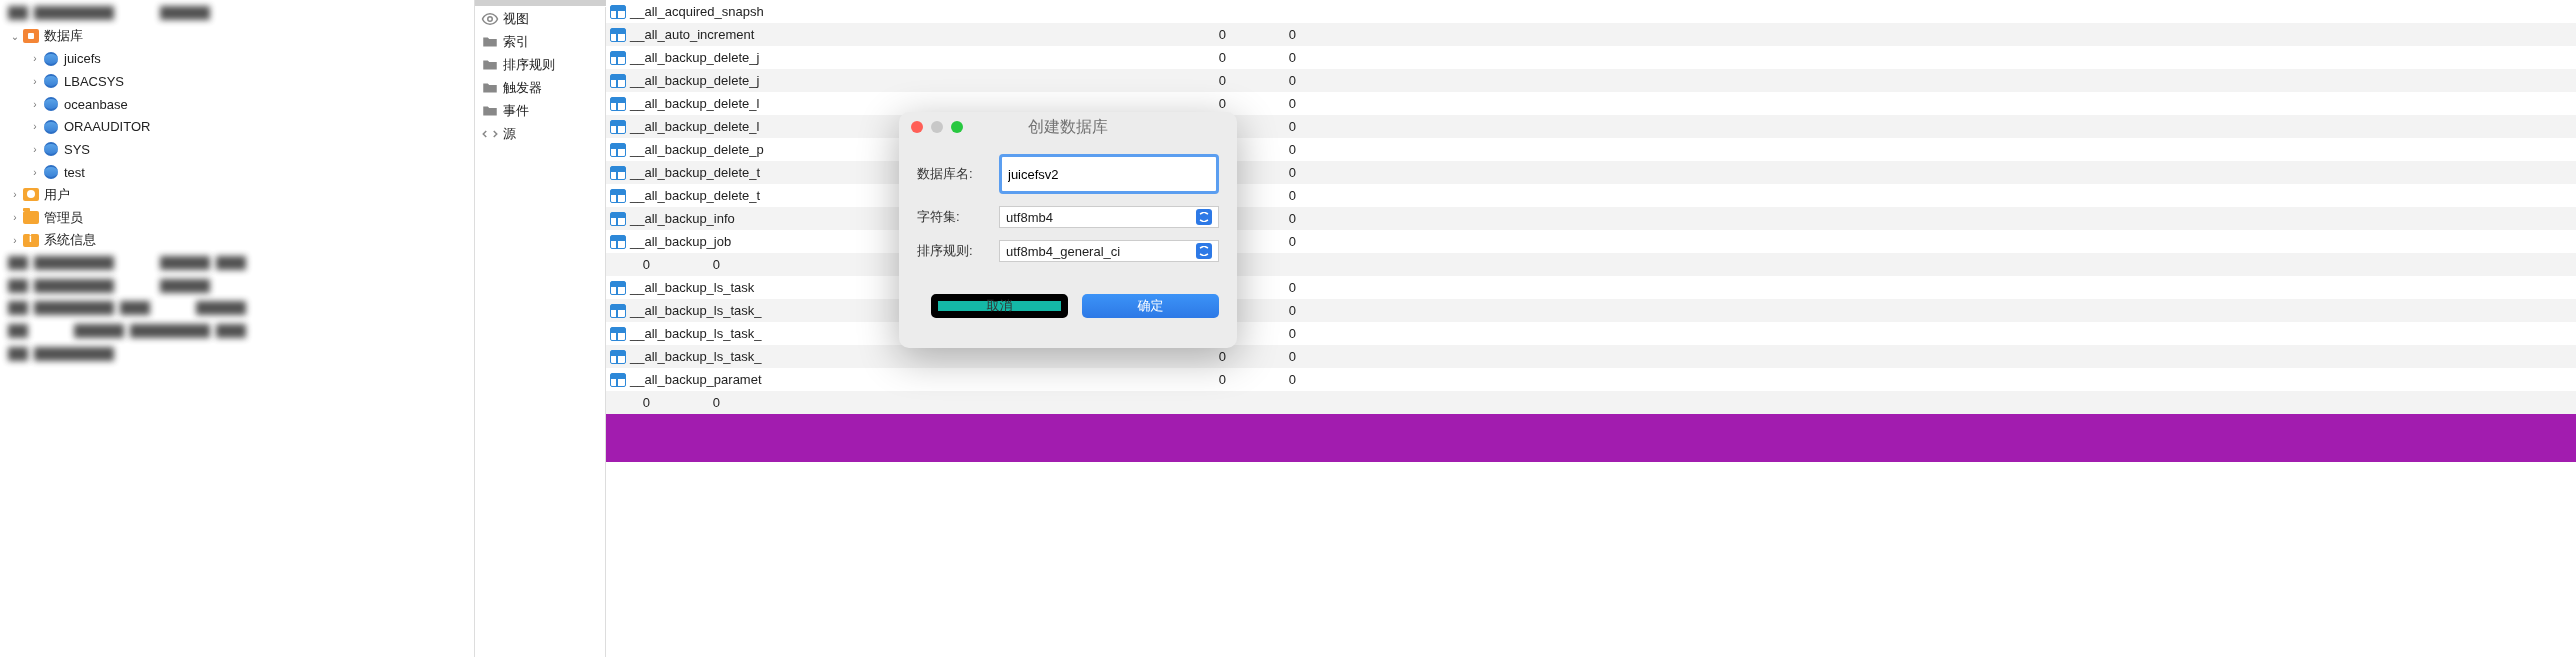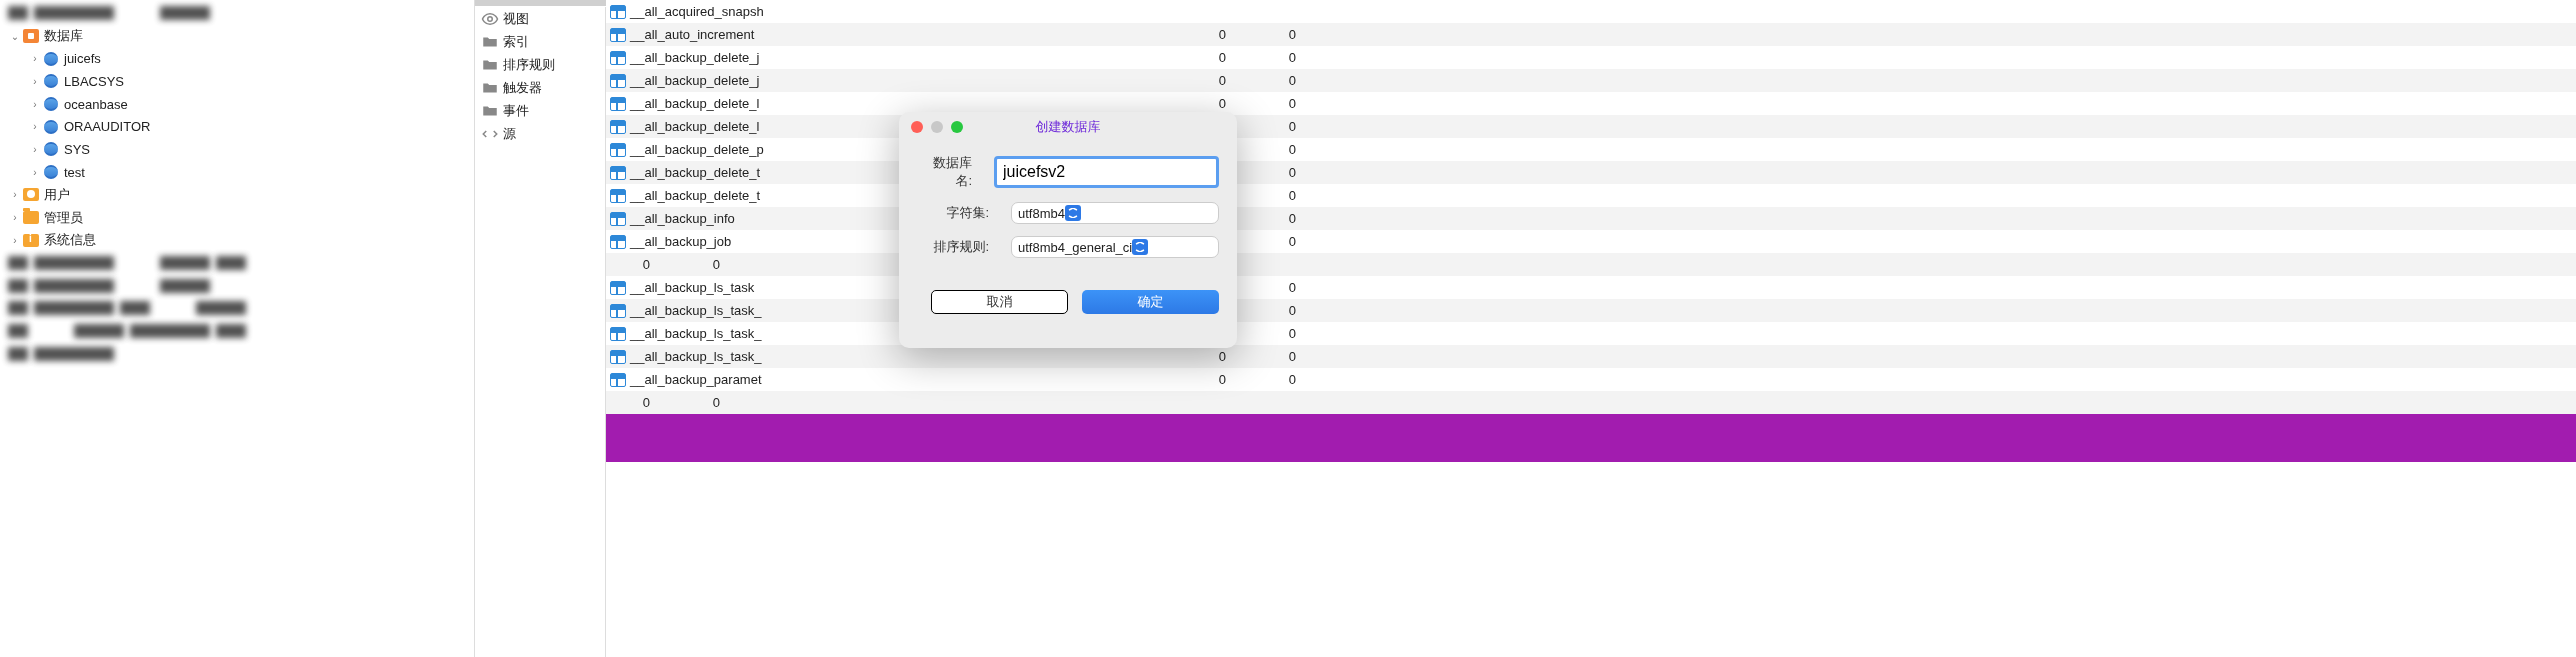--- a/index.html
+++ b/index.html
@@ -39,31 +39,31 @@
 .col-num{width:60px;text-align:right;padding-right:20px}
 .col-num2{width:60px;text-align:right;padding-right:10px}
 
 .dialog{position:absolute;left:899px;top:112px;width:338px;height:236px;background:#ececec;border-radius:10px;box-shadow:0 10px 40px rgba(0,0,0,.3)}
 .titlebar{height:30px;display:flex;align-items:center;position:relative}
 .traffic{display:flex;gap:8px;padding-left:12px}
 .dot{width:12px;height:12px;border-radius:50%}
 .dot-r{background:#ff5f57}
 .dot-y{background:#c8c8c8}
 .dot-g{background:#28c840}
-.d-title{position:absolute;left:0;right:0;text-align:center;font-size:13px;color:#6d28d9}
+.d-title{position:absolute;left:0;right:0;text-align:center;font-size:16px;color:#737373}
 .d-body{padding:12px 18px 8px}
 .d-row{display:flex;align-items:center;margin-bottom:12px}
-.d-label{width:72px;text-align:right;margin-right:22px;color:#333}
-.d-input{flex:1;height:32px;border:3px solid #5b9ef0;border-radius:4px;padding:0 6px;font-size:16px;outline:none;background:#fff}
-.d-select{flex:1;height:22px;background:#fff;border:1px solid #ccc;border-radius:7px;padding:0 6px;display:flex;align-items:center;font-size:13px}
+.d-label{width:72px;text-align:left;margin-right:10px;color:#333}
+.d-input{flex:1;height:40px;border:3px solid #5b9ef0;border-radius:4px;padding:0 6px;font-size:13px;outline:none;background:#fff}
+.d-select{flex:1;height:22px;background:#fff;border:1px solid #ccc;border-radius:0;padding:0 6px;display:flex;align-items:center;justify-content:space-between;font-size:13px}
 .d-sel-arrow{width:16px;height:16px;background:#2d79e6;border-radius:3px;display:flex;align-items:center;justify-content:center}
 .d-sel-arrow svg{width:10px;height:10px;fill:#fff}
 .d-buttons{display:flex;justify-content:flex-end;gap:14px;padding:12px 18px}
 .d-btn{width:137px;height:24px;border-radius:5px;font-size:13px;display:flex;align-items:center;justify-content:center;cursor:pointer}
-.d-btn-cancel{background:#ffffff;border:1px solid #000000;color:#333}
+.d-btn-cancel{background:#14b8a6;border:7px solid #000000;color:#333}
 .d-btn-ok{background:linear-gradient(#3c93f7,#2d79e6);color:#fff;border:none}
 .top-strip{position:absolute;left:0;right:0;top:0;height:6px;background:#d0d0d0;z-index:0}
 </style>
 </head>
 <body>
 
 <div class="top-strip"></div>
 
 <div class="sidebar-left">
   <div class="blurred">

